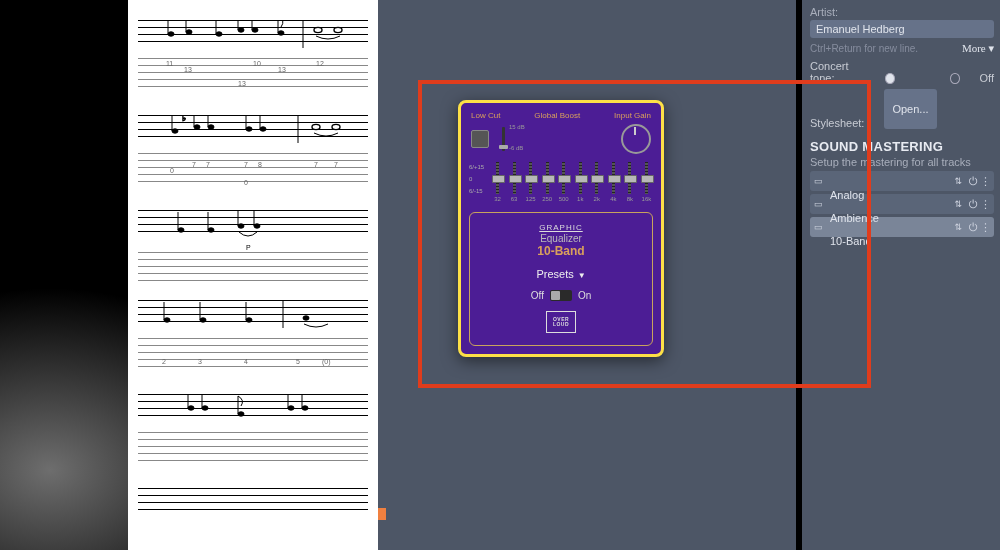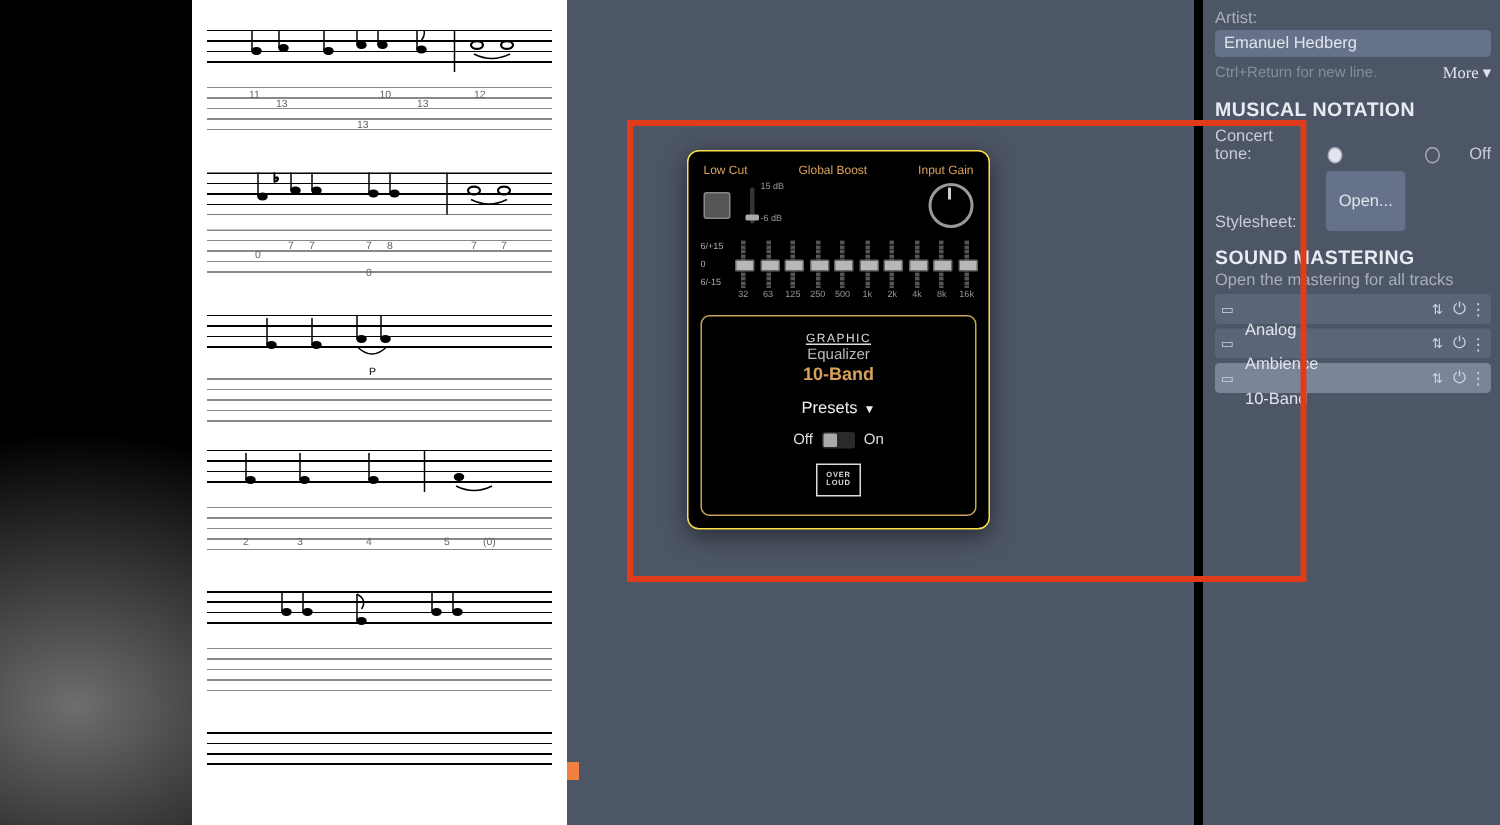--- a/index.html
+++ b/index.html
@@ -29,21 +29,21 @@
 .radio.on{background:#e0e4ec;}
 .open-btn{background:#667289;border-radius:3px;padding:14px 8px;color:#e0e4ec;font-size:11px;}
 .mast-row{display:flex;align-items:center;background:#5a6578;border-radius:3px;margin-top:3px;height:20px;padding:0 4px;color:#e0e4ec;font-size:11px;}
 .mast-row.hl{background:#7a8598;}
 .mast-ic{width:16px;font-size:9px;color:#cfd4e0;}
 .mast-name{flex:1;margin-top:28px;}
 .mast-arr{color:#cfd4e0;font-size:9px;margin:0 4px;}
 .mast-pow{width:14px;text-align:center;color:#cfd4e0;}
 .mast-dots{width:10px;text-align:center;color:#cfd4e0;}
 .red-box{position:absolute;left:290px;top:80px;width:445px;height:300px;border:4px solid #e03c1c;pointer-events:none;z-index:10;}
-.eq-panel{position:absolute;left:330px;top:100px;width:200px;background:#000000;border:1px solid #fde047;border-radius:8px;box-shadow:0 4px 16px rgba(0,0,0,0.5);padding:0;z-index:5;}
+.eq-panel{position:absolute;left:330px;top:100px;width:200px;background:#4c1d95;border:3px solid #fde047;border-radius:8px;box-shadow:0 4px 16px rgba(0,0,0,0.5);padding:0;z-index:5;}
 .eq-top{padding:8px 10px 4px;}
 .eq-labels{display:flex;justify-content:space-between;font-size:8px;color:#d9a05c;}
 .eq-ctrls{display:flex;align-items:center;margin-top:4px;gap:10px;}
 .lowcut{width:16px;height:16px;border:1px solid #888;background:#555;border-radius:2px;}
 .boost{width:34px;height:28px;position:relative;}
 .boost-scale{font-size:6px;color:#999;position:absolute;}
 .boost-track{position:absolute;left:3px;top:2px;width:3px;height:24px;background:#333;border-radius:1px;}
 .boost-thumb{position:absolute;left:0;top:20px;width:9px;height:4px;background:#aaa;border-radius:1px;}
 .gain{width:26px;height:26px;border:2px solid #999;border-radius:50%;margin-left:auto;position:relative;}
 .gain:after{content:"";position:absolute;left:11px;top:1px;width:2px;height:8px;background:#ccc;}
@@ -322,35 +322,34 @@
 
   <div class="sidebar">
     <div class="sb-pad">
       <div class="sb-label">Artist:</div>
       <div class="sb-input">Emanuel Hedberg</div>
       <div class="sb-hint">
         <span>Ctrl+Return for new line.</span>
         <span class="more-btn">More ▾</span>
       </div>
 
-      <div class="sb-h">MUSICAL NOTATION</div>
       <div class="row">
         <span>Concert tone:</span>
         <span class="radio on"></span>
         <span style="width:18px"></span>
         <span class="radio"></span>
         <span>Off</span>
       </div>
       <div class="row">
         <span>Stylesheet:</span>
         <span class="open-btn">Open...</span>
       </div>
 
       <div class="sb-h">SOUND MASTERING</div>
-      <div class="sb-label" style="margin-top:2px">Open the mastering for all tracks</div>
+      <div class="sb-label" style="margin-top:2px">Setup the mastering for all tracks</div>
       <div id="mast-list">
           <div class="mast-row">
             <span class="mast-ic">▭</span>
             <span class="mast-name">Analog</span>
             <span class="mast-arr">⇅</span>
             <span class="mast-pow">⏻</span>
             <span class="mast-dots">⋮</span>
           </div>
           <div class="mast-row">
             <span class="mast-ic">▭</span>

